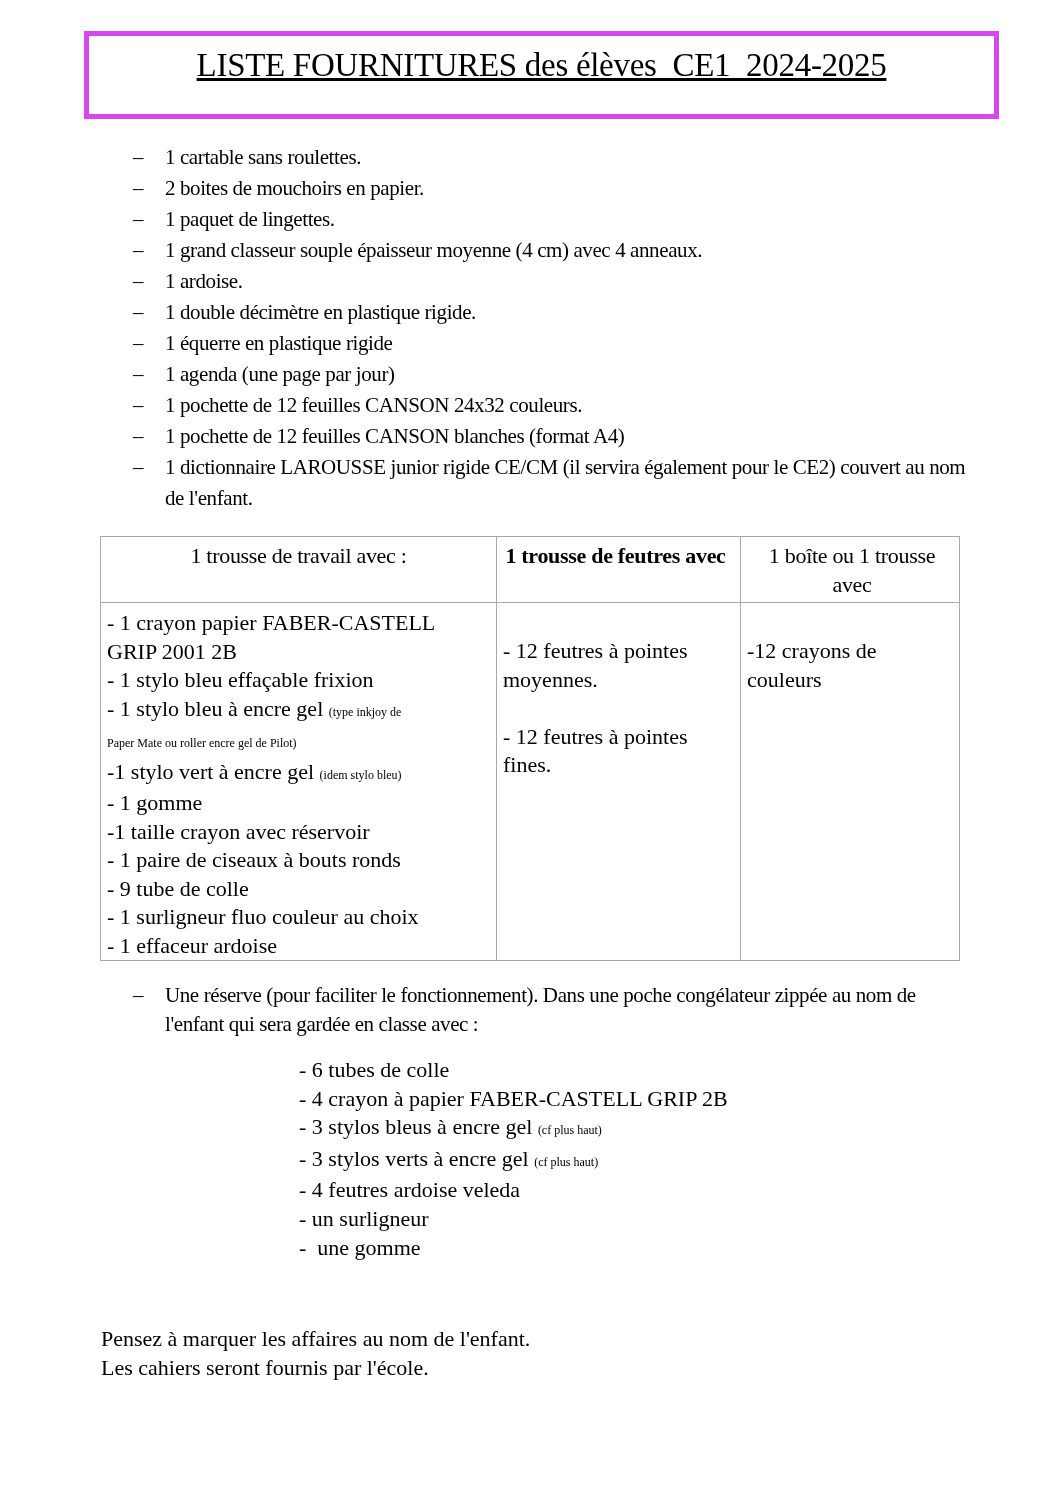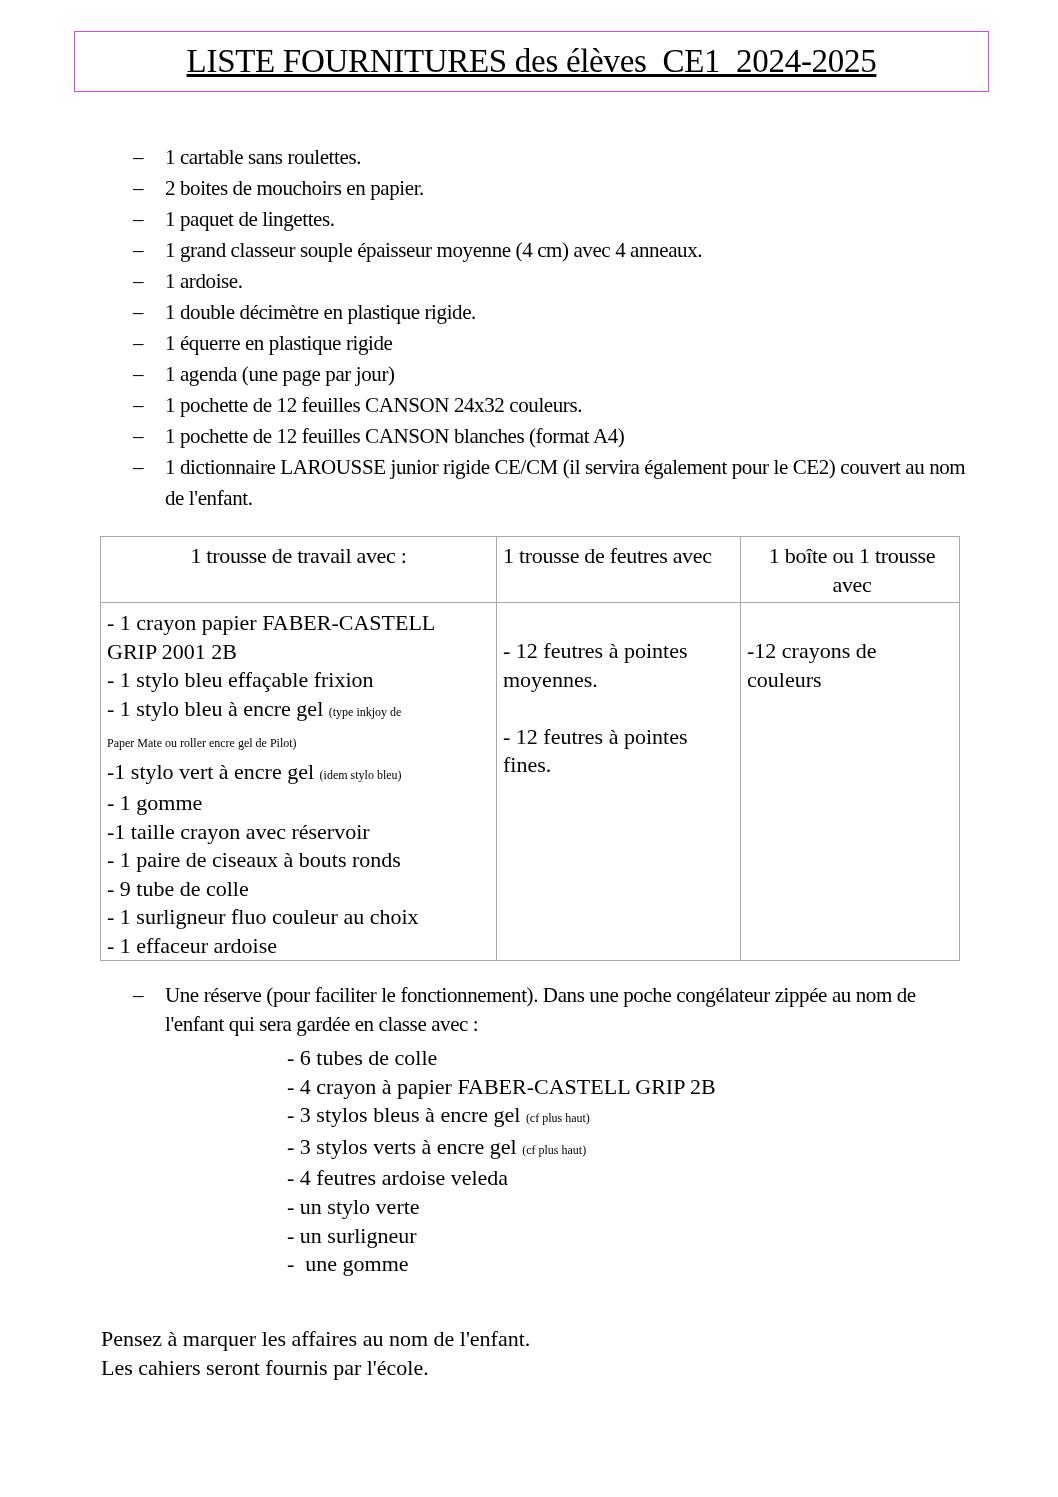--- a/index.html
+++ b/index.html
@@ -1,22 +1,22 @@
 <!DOCTYPE html>
 <html><head>
   <meta charset="utf-8">
   <style>
     html, body { margin: 0; padding: 0; background: #ffffff; }
     body {
       width: 1058px; height: 1497px; position: relative; overflow: hidden;
       color: #000; font-family: "Liberation Serif", "DejaVu Serif", serif;
     }
     .title-box {
-      position: absolute; left: 74px; top: 31px; width: 915px; height: 61px;
-      border: 1px solid #d946ef; box-sizing: border-box;
+      position: absolute; left: 84px; top: 31px; width: 915px; height: 88px;
+      border: 5px solid #d946ef; box-sizing: border-box;
     }
     .title {
       position: absolute; left: 0; right: 0; top: 11px; text-align: center;
       font-size: 33px; text-decoration: underline; letter-spacing: -0.3px;
       white-space: pre;
     }
     .dash-list { position: absolute; left: 133px; margin: 0; padding: 0; list-style: none; }
     .dash-list li {
       position: relative; padding-left: 32px; font-size: 21px; line-height: 31px;
       letter-spacing: -0.4px; width: 810px;
@@ -27,26 +27,26 @@
     .list2 li { line-height: 28.5px; }
     .supply-table {
       position: absolute; left: 100px; top: 536px; width: 859px; height: 414px;
       border-collapse: collapse; table-layout: fixed; padding-left: 20px;
     }
     .supply-table td, .supply-table th {
       border: 1px solid #a8a8a8; vertical-align: top; font-weight: normal;
       font-size: 22px; line-height: 28.5px; padding: 6px 6px 0 6px;
     }
     .supply-table th { height: 60px; text-align: center; padding-top: 5px; letter-spacing: -0.3px; }
-    .supply-table th.c2 { text-align: left; padding-right: 12px; }
+    .supply-table th.c2 { text-align: center; padding-right: 12px; font-weight: bold; }
     .supply-table th.c3 { padding-left: 10px; }
     .supply-table td { padding-top: 6px; }
     .cell-line { display: block; white-space: nowrap; }
     .small { font-size: 12px; text-align: center; }
-    .sub-list { position: absolute; left: 283px; top: 1040px; margin: 4px; padding: 0; list-style: none; }
+    .sub-list { position: absolute; left: 283px; top: 1040px; margin: 16px; padding: 0; list-style: none; }
     .sub-list li { font-size: 22px; line-height: 28.6px; white-space: pre; }
     .footer { position: absolute; left: 101px; top: 1325px; font-size: 22px; line-height: 28.5px; }
     .footer div { white-space: nowrap; }
   </style>
 </head>
 <body>
 
 <div class="title-box">
   <div class="title">LISTE FOURNITURES des élèves  CE1  2024-2025</div>
 </div>
@@ -110,21 +110,20 @@
 <ul class="dash-list list2">
   <li><span class="dash">–</span><span>Une réserve (pour faciliter le fonctionnement). Dans une poche congélateur zippée au nom de l'enfant qui sera gardée en classe avec :</span></li>
 </ul>
 
 <ul class="sub-list">
   <li><span>- 6 tubes de colle</span></li>
   <li><span>- 4 crayon à papier FABER-CASTELL GRIP 2B</span></li>
   <li><span>- 3 stylos bleus à encre gel </span><span class="small">(cf plus haut)</span></li>
   <li><span>- 3 stylos verts à encre gel </span><span class="small">(cf plus haut)</span></li>
   <li><span>- 4 feutres ardoise veleda</span></li>
-  <li><span>- un stylo verte</span></li>
   <li><span>- un surligneur</span></li>
   <li><span>-  une gomme</span></li>
 </ul>
 
 <div class="footer">
   <div>Pensez à marquer les affaires au nom de l'enfant.</div>
   <div>Les cahiers seront fournis par l'école.</div>
 </div>
 
 </body></html>

